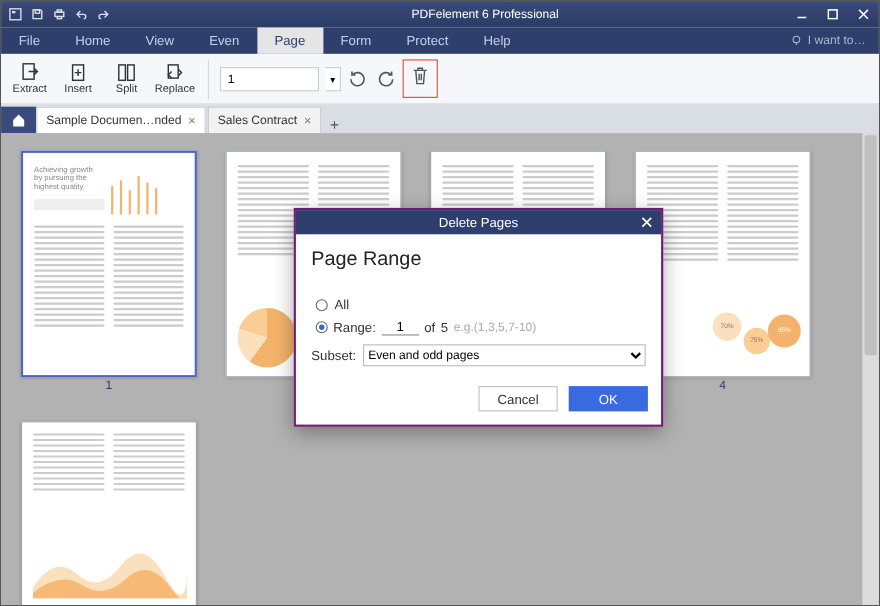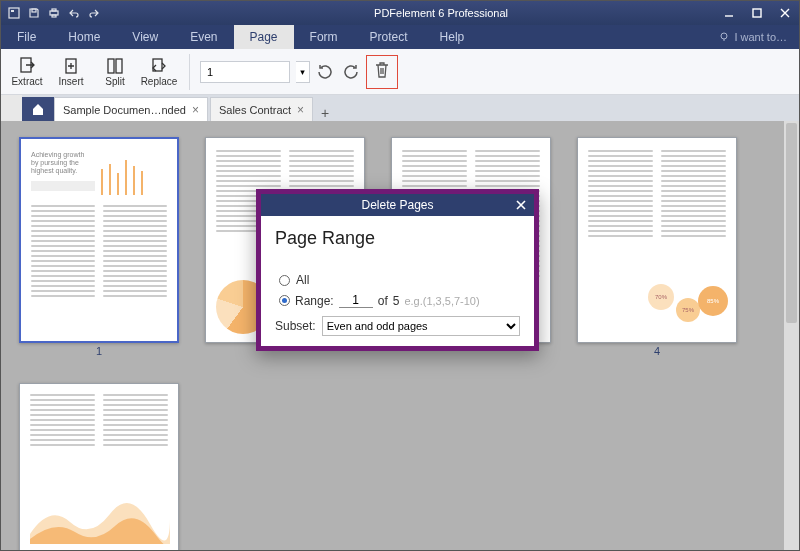--- a/index.html
+++ b/index.html
@@ -30,21 +30,21 @@
   .rsep { width:1px; height:36px; background:#d5d8de; margin:0 6px; }
   .pageno { display:flex; align-items:center; gap:6px; }
   .pageno input { width:90px; height:22px; border:1px solid #c9cdd4; font-size:11px; padding:0 6px; background:#fff; }
   .pageno .drop { width:14px; height:22px; border:1px solid #c9cdd4; border-left:0; font-size:9px; display:flex;align-items:center;justify-content:center; background:#fff; }
   .rot { width:22px; height:22px; display:flex; align-items:center; justify-content:center; }
   .rot svg { width:18px; height:18px; stroke:#555; fill:none; stroke-width:1.5; }
   .delete-wrap { border:1px solid #e04a3a; padding:4px 6px; }
   .delete-wrap svg { width:18px; height:20px; stroke:#555; fill:none; stroke-width:1.3; }
 
   
-  .doctabs { height:26px; background:#d9dde4; display:flex; align-items:flex-end; font-size:11px;margin-left:21px; }
+  .doctabs { height:26px; background:#d9dde4; display:flex; align-items:flex-end; font-size:11px; }
   .doctabs .home { width:32px; height:24px; background:#3a4a7a; display:flex; align-items:center; justify-content:center; }
   .doctabs .home svg { width:14px; height:14px; fill:#fff; }
   .doctab { height:24px; background:#f2f2f2; border:1px solid #c9cdd4; border-bottom:none; padding:0 8px; display:flex; align-items:center; gap:6px; margin-right:2px; color:#333; }
   .doctab.active { background:#fff; }
   .doctab .close { font-size:12px; color:#777; }
   .doctabs .newtab { width:20px; text-align:center; color:#555; font-size:14px; }
 
   
   .workspace { position:absolute; top:120px; left:0; right:0; bottom:0; background:#b2b2b2; padding:16px 18px; display:flex; flex-wrap:wrap; gap:26px; align-content:flex-start; overflow:hidden; }
   .thumb { width:160px; display:flex; flex-direction:column; align-items:center; gap:2px; }
@@ -52,21 +52,21 @@
   .thumb.sel .page { border:2px solid #4a66c7; }
   .thumb.sel .num { color:#2e3f6e; }
   .thumb .num { font-size:11px; color:#2e3f6e; }
 
   
   .page .blk { position:absolute; background:#ccc; }
   .page .ln { height:2px; background:#ccc; border-radius:1px; }
   .page .orange { background:#f4b36a; }
 
   
-  .overlay { position:absolute; left:255px; top:188px; width:283px; background:#fff; border:5px solid #701a75; box-shadow:0 6px 18px rgba(0,0,0,.35); font-size:12px; }
+  .overlay { position:absolute; left:266px; top:188px; width:336px; background:#fff; border:2px solid #701a75; box-shadow:0 6px 18px rgba(0,0,0,.35); font-size:12px; }
   .overlay .titlebar2 { height:22px; background:#2e3f6e; color:#fff; display:flex; align-items:center; justify-content:center; position:relative; font-size:12px; }
   .overlay .titlebar2 .x { position:absolute; right:4px; width:18px; height:18px; display:flex;align-items:center;justify-content:center; }
   .overlay .titlebar2 .x svg{ width:10px;height:10px; stroke:#fff; stroke-width:1.6; }
   .overlay .body { padding:12px 14px 10px 14px; color:#333; }
   .overlay .section { font-size:18px; color:#222; margin-bottom:24px; }
   .radio-row { display:flex; align-items:center; gap:6px; margin:6px 0 6px 4px; font-size:12px; }
   .radio { width:11px; height:11px; border:1px solid #666; border-radius:50%; display:flex;align-items:center;justify-content:center; }
   .radio.checked::after { content:""; width:5px; height:5px; background:#2e6acb; border-radius:50%; }
   .range-line { display:flex; align-items:center; gap:5px; white-space:nowrap; }
   .range-line input { width:34px; border:none; border-bottom:1px solid #888; font-size:12px; text-align:center; }
@@ -521,13 +521,17 @@
       <span>5</span>
       <span class="hint">e.g.(1,3,5,7-10)</span>
     </div>
     <div class="subset-row">
       <span>Subset:</span>
       <select>
         <option>Even and odd pages</option>
       </select>
     </div>
   </div>
+  <div class="dlg-buttons">
+    <div class="btn cancel">Cancel</div>
+    <div class="btn ok">OK</div>
+  </div>
 </div>
 
 </body></html>

